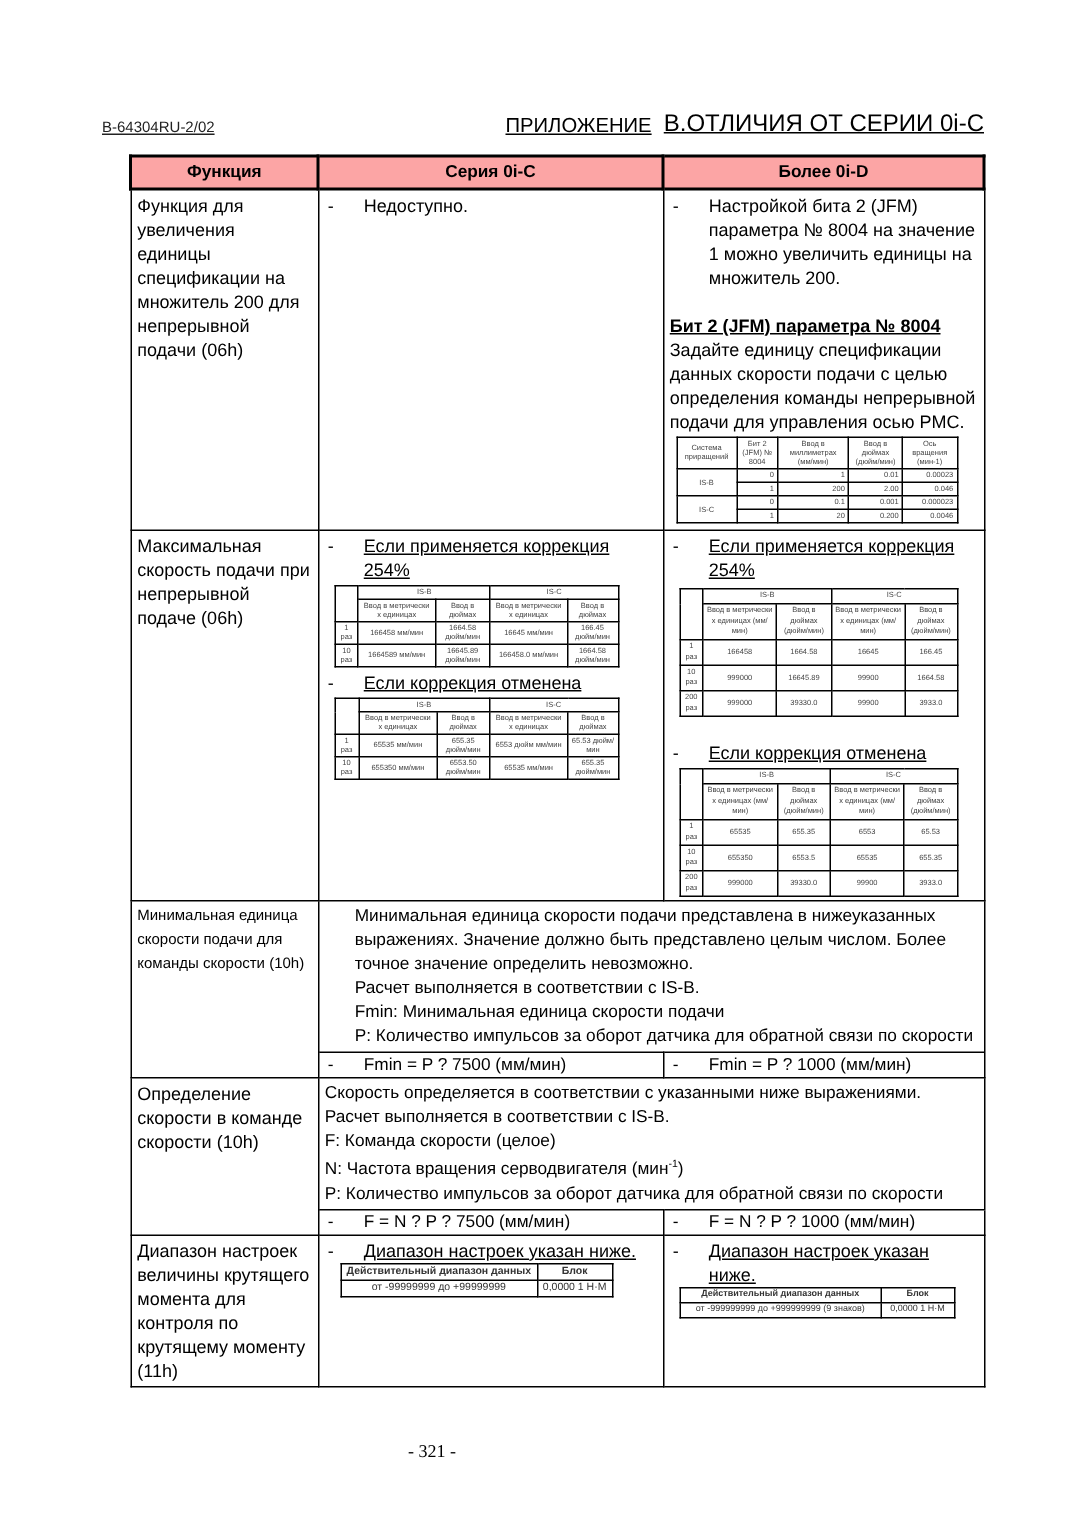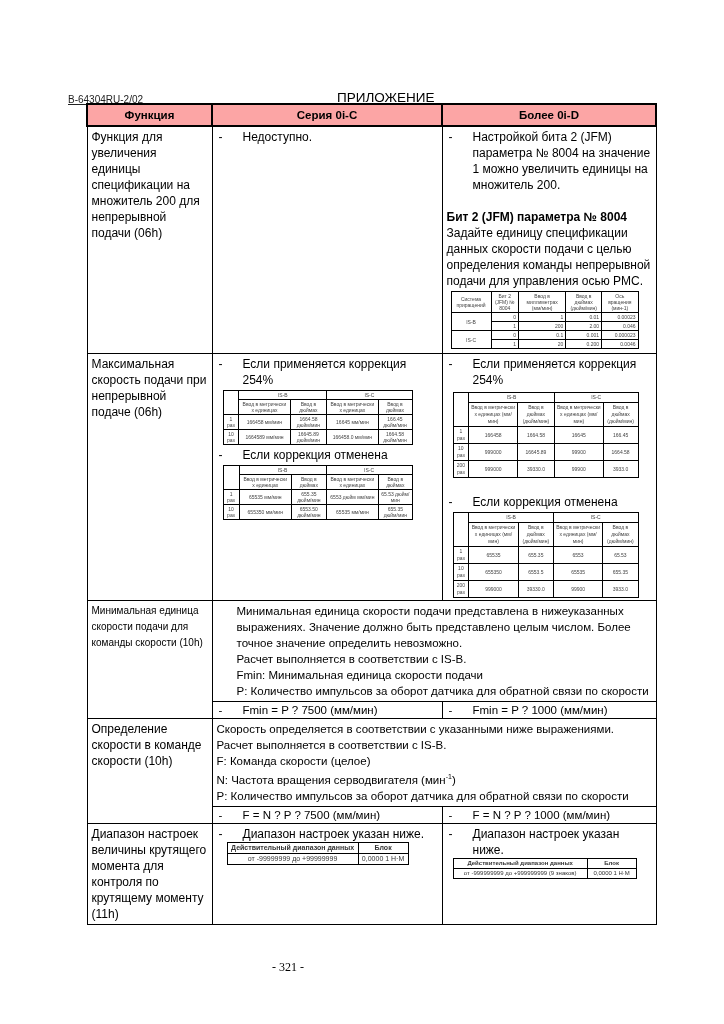--- a/index.html
+++ b/index.html
@@ -1,47 +1,48 @@
 <!DOCTYPE html>
 <html><head>
 <meta charset="utf-8">
 <style>
   html, body { margin:0; padding:0; background:#ffffff; }
   body { width:724px; height:1024px; position:relative; font-family:"Liberation Sans", sans-serif; color:#000; overflow:hidden; }
-  .hdr { position:absolute; left:68px; top:76px; width:588px; height:18px;margin-top:14px; }
+  .hdr { position:absolute; left:68px; top:76px; width:588px; height:18px; }
   .hdr .doc { position:absolute; left:0; top:4px; font-size:10px; text-decoration:underline; color:#222; }
   .hdr .app { position:absolute; left:269px; top:0; font-size:13.5px; text-decoration:underline; }
   .hdr .sec { position:absolute; right:0; top:-2px; font-size:16px; text-decoration:underline; }
 
   table.main { position:absolute; left:86px; top:103px; width:571px; border-collapse:collapse; table-layout:fixed; font-size:11.5px; line-height:16px; }
   table.main td, table.main th { border:1.5px solid #000; vertical-align:top; padding:2px 4px; }
   table.main th { background:#fca5a5; font-weight:bold; font-size:11.5px; text-align:center; padding:2px; border-width:2px; }
   .c1 { width:125px; }
   .c2 { width:230px; }
   .dash { display:flex; }
   .dash .d { width:24px; flex:none; padding-left:2px; }
   .big { font-size:12px; }
-  .u { }
+  .u { text-decoration:underline; }
   .b { font-weight:bold; }
 
   table.mini { border-collapse:collapse; font-size:5px; line-height:6px; text-align:center; color:#444; margin:2px 0 2px 0; }
   table.mini td { border:1px solid #000; padding:1px 2px; vertical-align:middle; }
   table.mini td.r { text-align:right; }
 
   table.rng { border-collapse:collapse; font-size:7px; line-height:8px; text-align:center; color:#333; }
   table.rng td { border:1.5px solid #000; padding:1px 3px; vertical-align:top; }
   table.rng td.h { font-weight:bold; }
   .pageno { position:absolute; left:0; width:576px; top:960px; text-align:center; font-family:Liberation Serif, serif; font-size:12px; }
 </style>
 </head>
 <body>
 
 <div class="hdr">
   <span class="doc">B-64304RU-2/02</span>
   <span class="app">ПРИЛОЖЕНИЕ</span>
+  <span class="sec">B.ОТЛИЧИЯ ОТ СЕРИИ 0i-C</span>
 </div>
 
 <table class="main">
   <colgroup>
       <col class="c1">
       <col class="c2">
       <col>
     </colgroup>
   <tbody>
       <tr>

